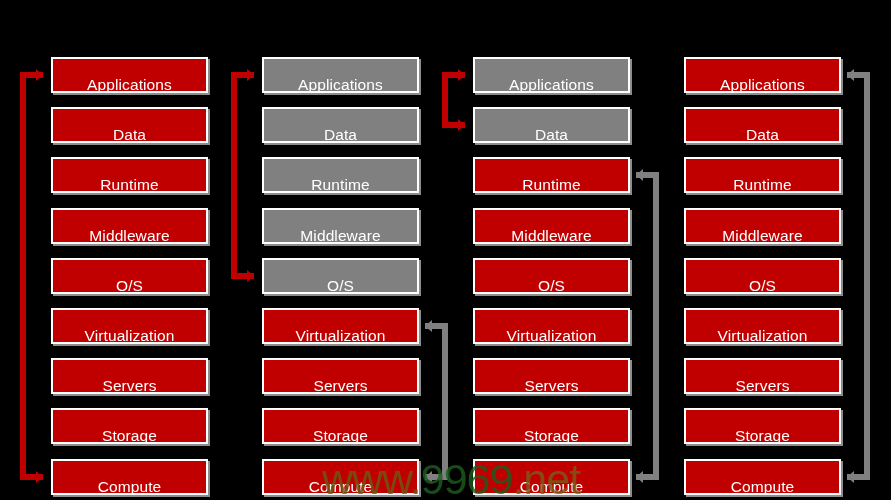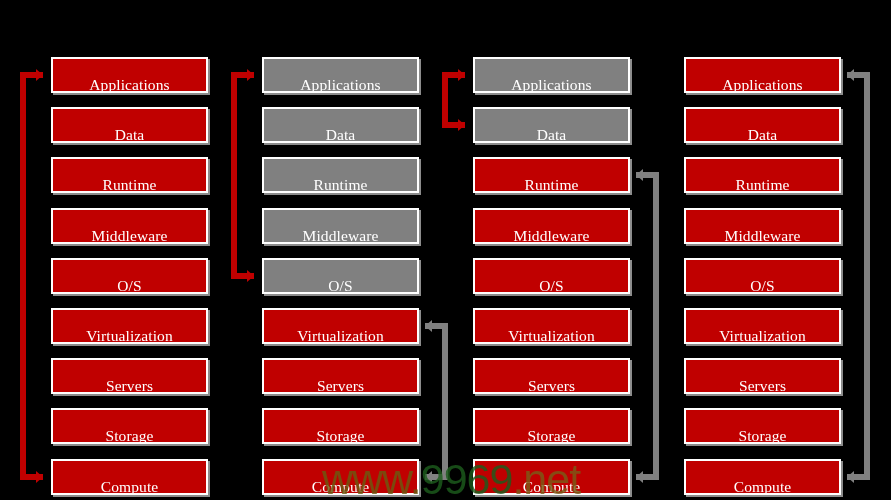--- a/index.html
+++ b/index.html
@@ -39,21 +39,21 @@
     align-items: center;
     justify-content: center;
     box-shadow: 2px 2px 0 rgba(255,255,255,0.55);
   }
   .layer-box.red  { background: #c00000; }
   .layer-box.gray { background: #808080; }
 
   .layer-label {
     color: #ffffff;
     font-size: 15.5px;
-    font-family: Liberation Serif, serif;
+    font-family: Liberation Sans, sans-serif;
     letter-spacing: 0.1px;
     line-height: 1;
     white-space: nowrap;
     user-select: none;
     margin-top: 20px;
   }
 
   
   .bracket {
     position: absolute;

